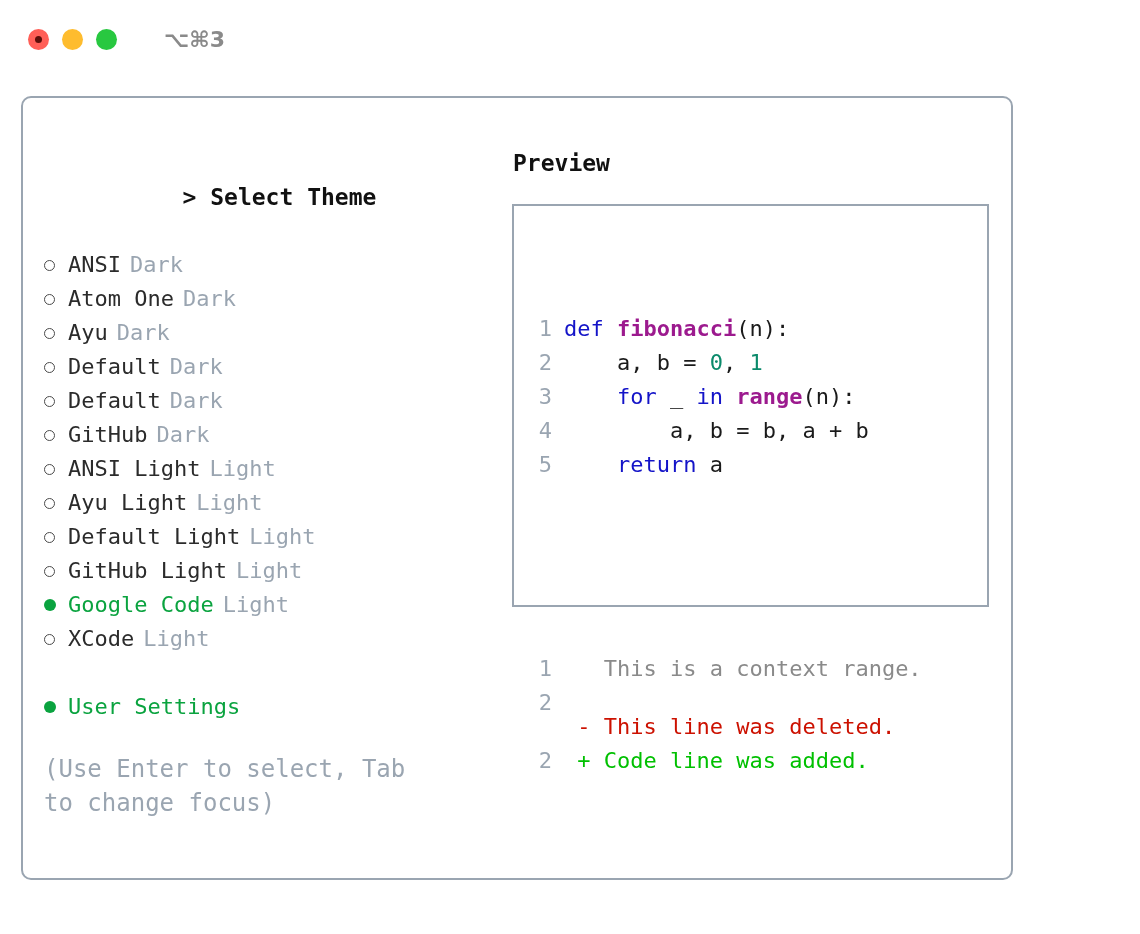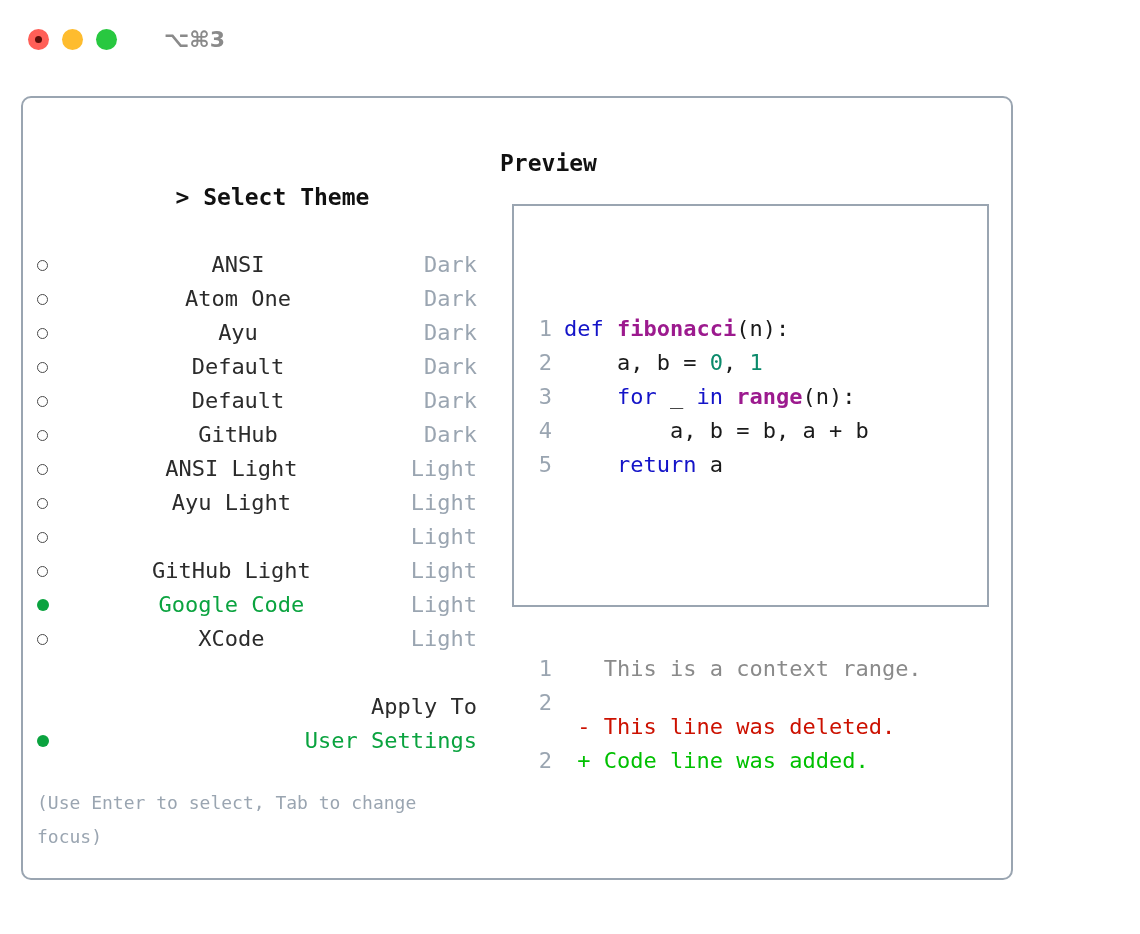--- a/index.html
+++ b/index.html
@@ -84,47 +84,46 @@
 
   .panel-inner {
     position: relative;
     width: 100%;
     height: 100%;
   }
 
   
   .left-col {
     position: absolute;
-    left: 14px;
+    left: 21px;
     top: 48px;
     width: 440px;
   }
   .right-col {
     position: absolute;
-    left: 477px;
+    left: 490px;
     top: 48px;
     width: 490px;
   }
 
   .section-title {
     font-size: 23px;
     font-weight: bold;
     color: #111111;
     line-height: 34px;
     white-space: pre;
   }
 
   .opt-row {
     display: flex;
     align-items: center;
     height: 34px;
     line-height: 34px;
     white-space: pre;
     font-size: 22px;
-    justify-content: space-between;
   }
   .marker {
     display: inline-block;
     width: 24px;
     flex: 0 0 24px;
     text-align: left;
     position: relative;
   }
   .ring {
     display: inline-block;
@@ -153,21 +152,21 @@
   .opt-head {
     color: #2b2b2b;
     font-size: 22px;
   }
 
   .spacer-row { height: 34px; }
 
   .hint {
     margin-top: 28px;
     color: #9aa5b1;
-    font-size: 18px;
+    font-size: 24px;
     line-height: 34px;
     width: 400px;
   }
 
   
   .preview-box {
     position: absolute;
     left: 489px;
     top: 106px;
     width: 477px;
@@ -229,32 +228,28 @@
 
         <div id="theme-list">
             <div class="opt-row"><span class="marker"><span class="ring"></span></span><span class="opt-label">ANSI</span><span class="opt-kind">Dark</span></div>
             <div class="opt-row"><span class="marker"><span class="ring"></span></span><span class="opt-label">Atom One</span><span class="opt-kind">Dark</span></div>
             <div class="opt-row"><span class="marker"><span class="ring"></span></span><span class="opt-label">Ayu</span><span class="opt-kind">Dark</span></div>
             <div class="opt-row"><span class="marker"><span class="ring"></span></span><span class="opt-label">Default</span><span class="opt-kind">Dark</span></div>
             <div class="opt-row"><span class="marker"><span class="ring"></span></span><span class="opt-label">Default</span><span class="opt-kind">Dark</span></div>
             <div class="opt-row"><span class="marker"><span class="ring"></span></span><span class="opt-label">GitHub</span><span class="opt-kind">Dark</span></div>
             <div class="opt-row"><span class="marker"><span class="ring"></span></span><span class="opt-label">ANSI Light</span><span class="opt-kind">Light</span></div>
             <div class="opt-row"><span class="marker"><span class="ring"></span></span><span class="opt-label">Ayu Light</span><span class="opt-kind">Light</span></div>
-            <div class="opt-row"><span class="marker"><span class="ring"></span></span><span class="opt-kind">Light</span></div>
+            <div class="opt-row"><span class="marker"><span class="ring"></span></span><span class="opt-label">Default Light</span><span class="opt-kind">Light</span></div>
             <div class="opt-row"><span class="marker"><span class="ring"></span></span><span class="opt-label">GitHub Light</span><span class="opt-kind">Light</span></div>
             <div class="opt-row"><span class="marker"><span class="dot"></span></span><span class="opt-label selected">Google Code</span><span class="opt-kind">Light</span></div>
             <div class="opt-row"><span class="marker"><span class="ring"></span></span><span class="opt-label">XCode</span><span class="opt-kind">Light</span></div>
           </div>
 
         <div class="spacer-row"></div>
 
-        <div class="opt-row">
-          <span class="marker"></span>
-          <span class="opt-head">Apply To</span>
-        </div>
 
         <div id="apply-list">
             <div class="opt-row"><span class="marker"><span class="dot"></span></span><span class="opt-label selected">User Settings</span></div>
           </div>
 
         <div class="hint">(Use Enter to select, Tab to change focus)</div>
       </div>
 
       <div class="right-col">
         <div class="section-title">Preview</div>

